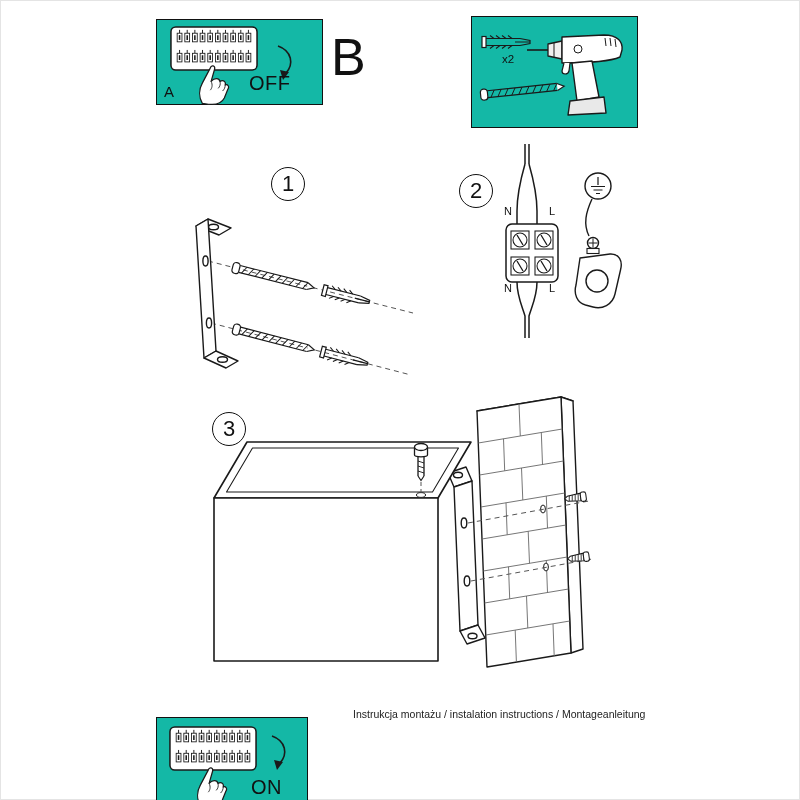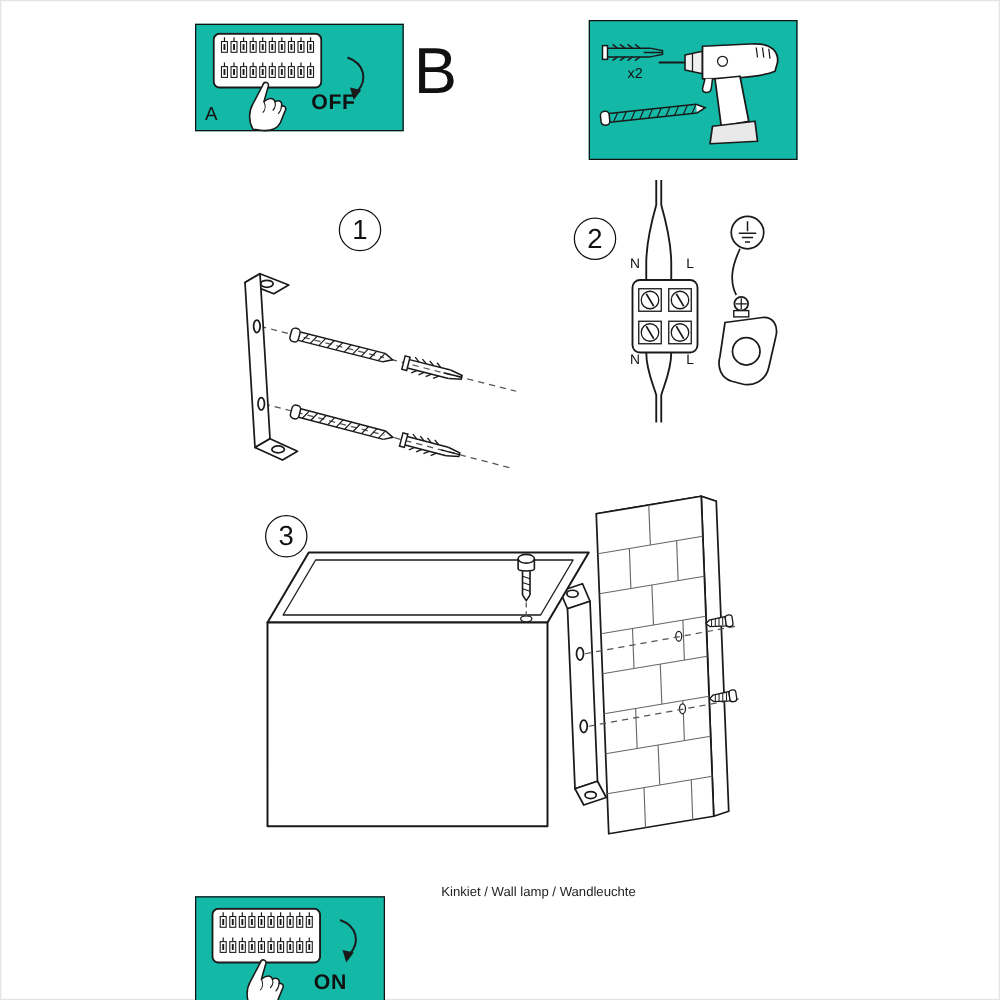--- a/index.html
+++ b/index.html
@@ -3,21 +3,21 @@
 <meta charset="utf-8">
 <style>
   *{margin:0;padding:0;box-sizing:border-box}
   html,body{width:800px;height:800px}
   body{background:#fff;font-family:"Liberation Sans",sans-serif;color:#111;position:relative;overflow:hidden}
   .page{position:absolute;inset:0;border:1px solid #e4e4e4;background:#fff}
   .abs{position:absolute}
   .framed{border:1.6px solid #111;background:#14b8a6}
   .step-num{width:34px;height:34px;border:1.7px solid #111;border-radius:50%;display:flex;align-items:center;justify-content:center;font-size:22px;background:#fff}
   .corner-label{font-size:15px;position:absolute;left:7px;bottom:4px}
-  .state-label{font-size:17px;font-weight:700;letter-spacing:.5px}
+  .state-label{font-size:20px;font-weight:400;letter-spacing:.5px}
   .nl{font-size:11px;width:14px;text-align:center}
   .footer{font-size:10.5px;line-height:14px;color:#222}
   .bigB{font-size:52px;font-weight:400;line-height:1}
   .x2{font-size:11.5px}
   svg{display:block}
 </style>
 </head>
 <body>
 
 <div class="page">
@@ -252,16 +252,16 @@
         <use href="#hand"></use>
       </svg>
     <svg class="abs" style="left:110px;top:14px" width="26" height="40" viewBox="0 0 26 40">
         <use href="#arrow-curve"></use>
       </svg>
     <div class="abs state-label" style="left:94px;top:58px">ON</div>
     <div class="corner-label">C</div>
   </div>
 
   <div class="abs footer" style="left:352px;top:706px;width:430px">
-    <div>Kinkiet / Wall lamp / Wandleuchte</div>
+    <div>Instrukcja montażu / instalation instructions / Montageanleitung</div>
   </div>
 
 </div>
 
 </body></html>

